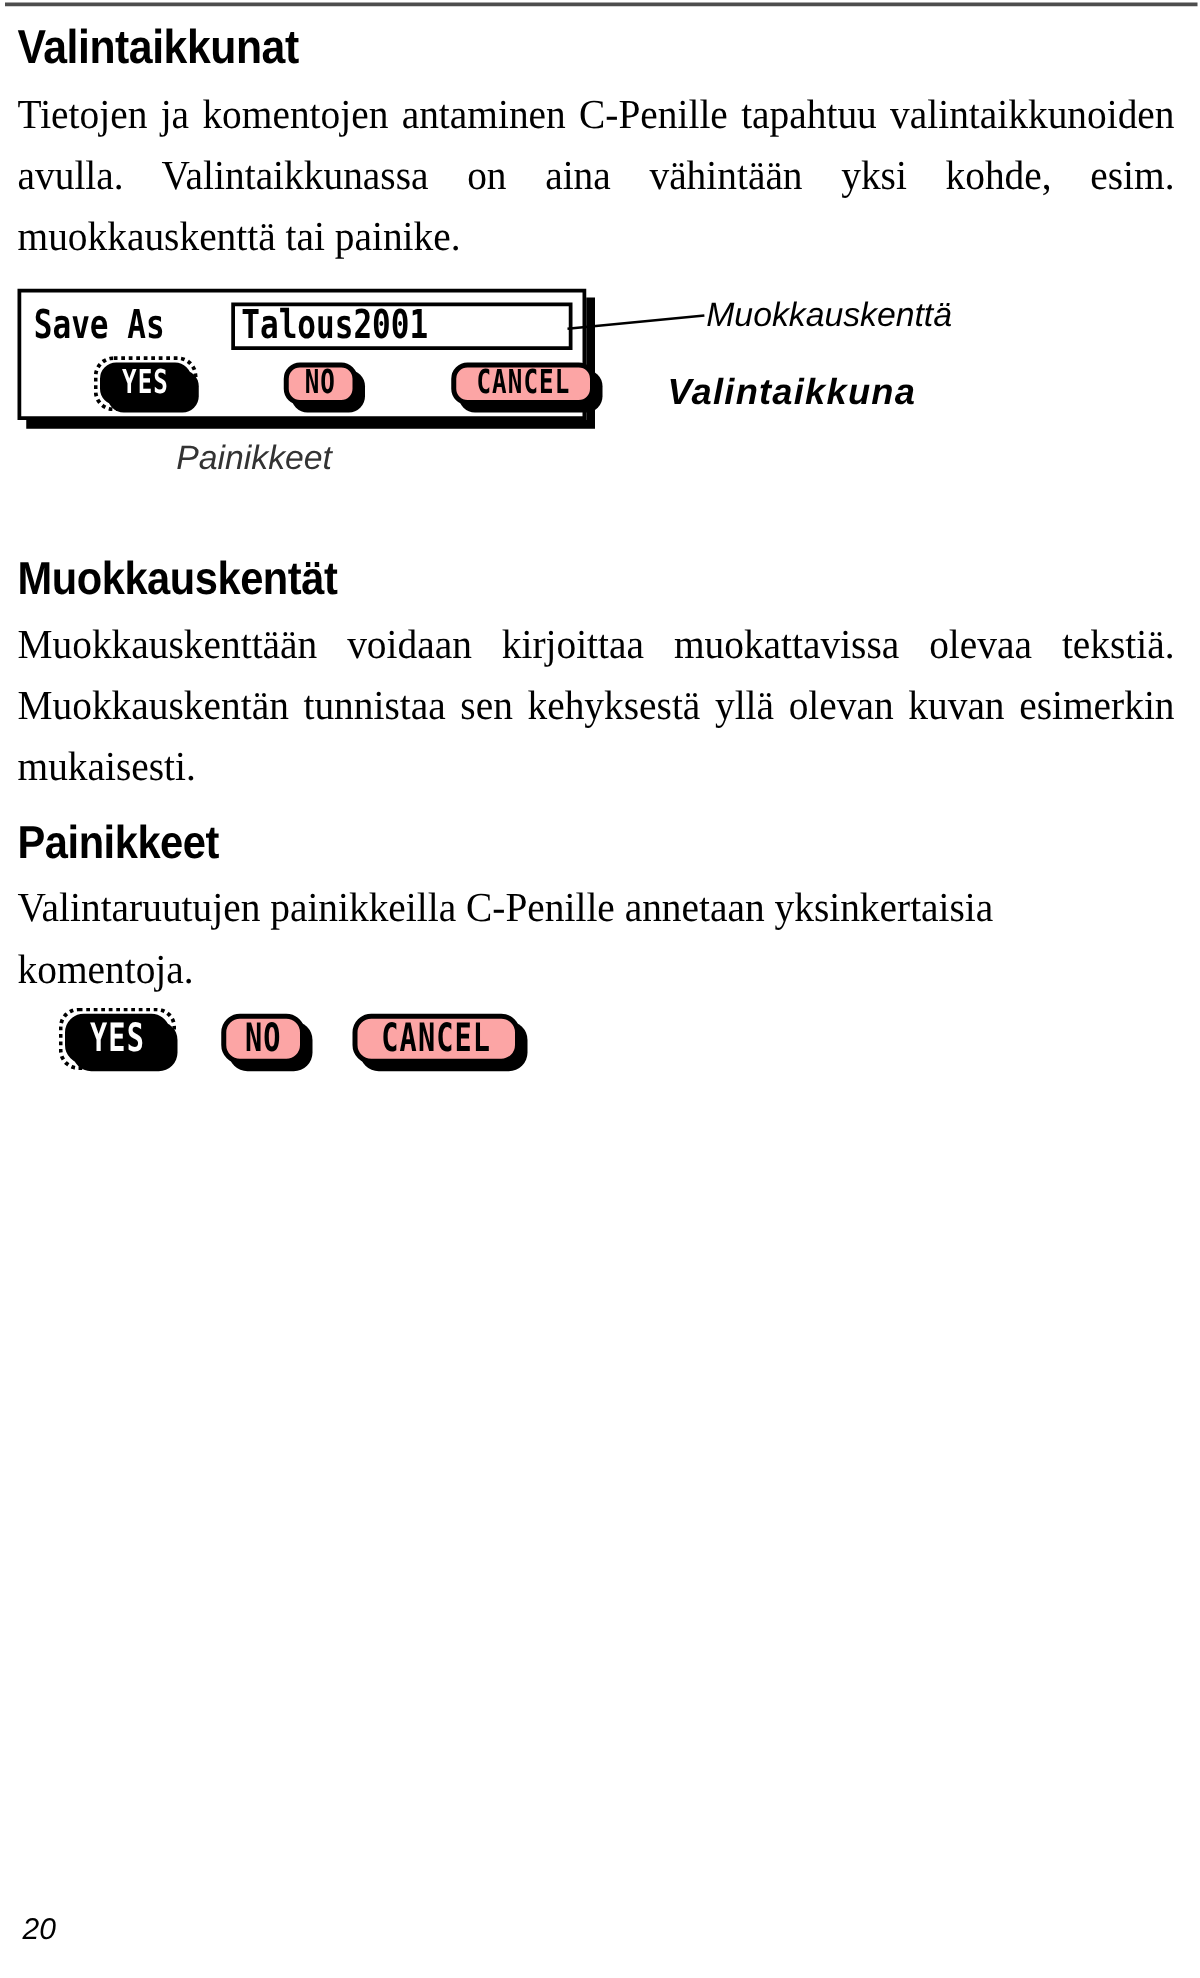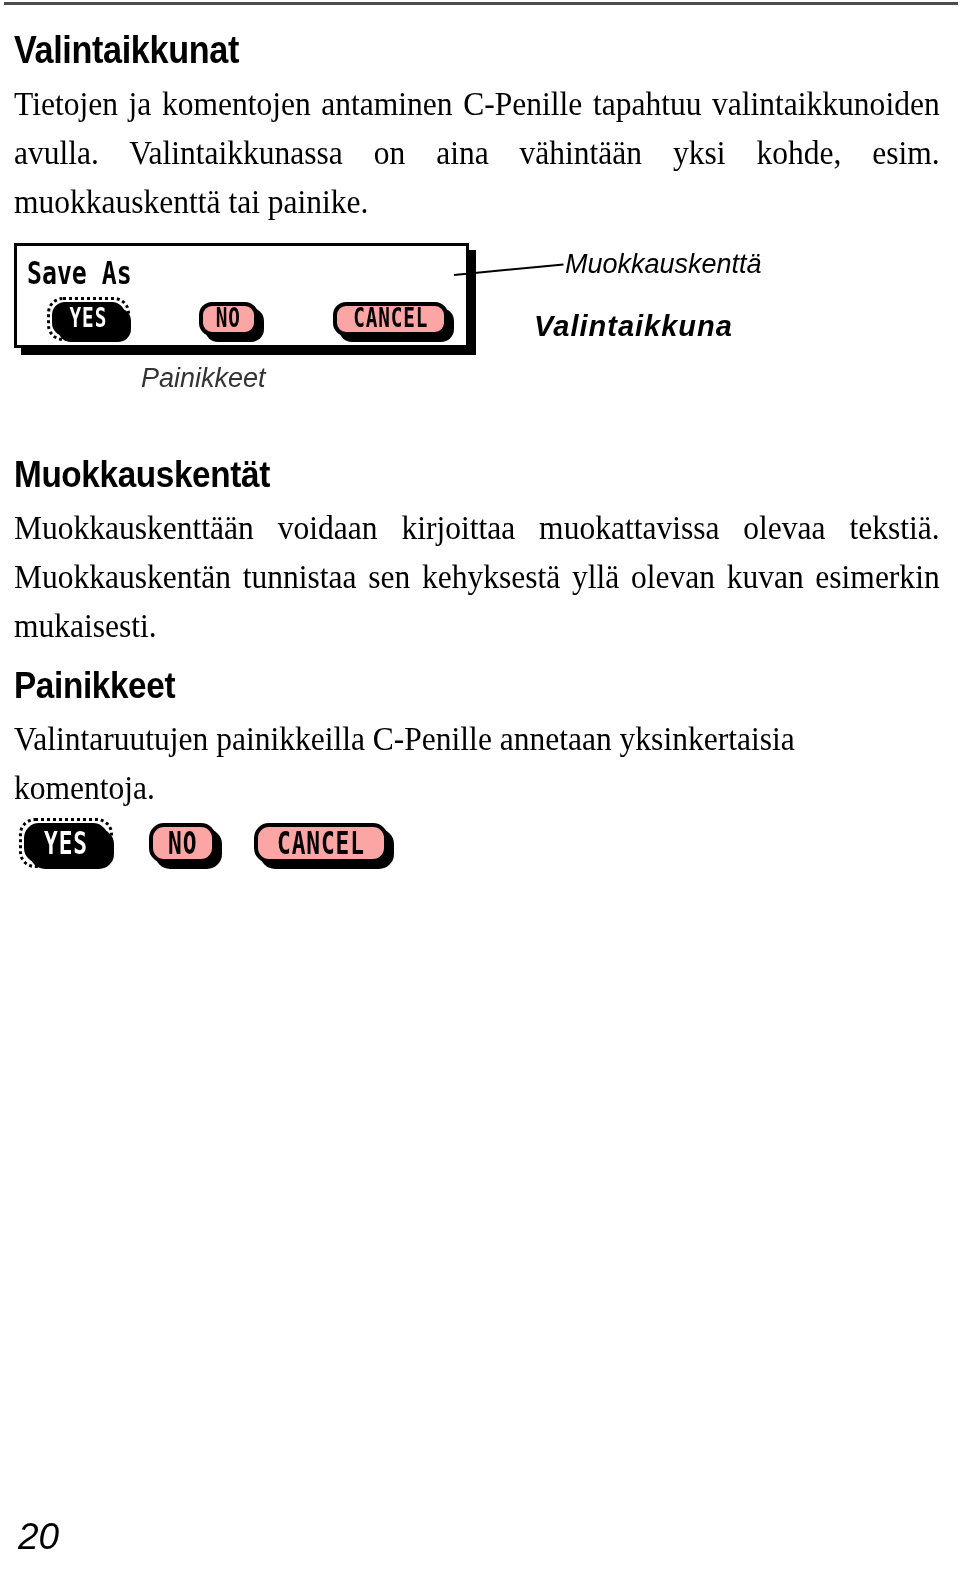--- a/index.html
+++ b/index.html
@@ -23,21 +23,21 @@
     top: 2px;
     width: 954px;
     height: 3px;
     background: #4d4d4d;
   }
 
   
   .page {
     position: absolute;
     left: 14px;
-    top: 28px;
+    top: 16px;
     width: 932px;
   }
 
   
   h1.section-title,
   h2.section-title {
     font-family: "Liberation Sans", "DejaVu Sans", sans-serif;
     font-weight: bold;
     color: #000;
     margin: 0;
@@ -144,20 +144,21 @@
   .lcd-buttons .btn { position: absolute; }
   .lcd-buttons .btn.b0 { left: 35px;  top: 4px; }
   .lcd-buttons .btn.b1 { left: 182px; top: 4px; }
   .lcd-buttons .btn.b2 { left: 316px; top: 4px; }
 
   
   .pbtn {
     display: inline-block;
     position: relative;
     box-sizing: border-box;
+    margin-left: 28px;
   }
   .pbtn .face {
     position: relative;
     display: inline-flex;
     align-items: center;
     justify-content: center;
     border: 4px solid #000;
     border-radius: 13px;
     background: #fca5a5;
     height: 34px;
@@ -262,21 +263,21 @@
     left: 185px;
   }
 
   
   .page-number {
     position: absolute;
     left: 18px;
     bottom: 24px;
     font-family: "Liberation Sans", "DejaVu Sans", sans-serif;
     font-style: italic;
-    font-size: 37px;
+    font-size: 24px;
     color: #000;
   }
 
   .spacer-lg { height: 44px; }
   .spacer-md { height: 14px; }
   .spacer-sm { height: 8px; }
 </style>
 </head>
 <body>
 
@@ -291,20 +292,23 @@
   <p class="body-text">Tietojen ja komentojen antaminen C-Penille tapahtuu valintaikkunoiden avulla. Valintaikkunassa on aina vähintään yksi kohde, esim. muokkauskenttä tai painike.</p>
 
   <div class="spacer-sm"></div>
 
   <div class="figure-dialog-wrap">
 
     <div class="lcd-dialog">
 
       <div class="lcd-row-field">
         <span class="pixel lcd-label">Save As</span>
+        <span class="lcd-editfield">
+          <span class="pixel">Talous2001</span>
+        </span>
       </div>
 
       <div class="lcd-buttons">
 
         <span class="btn b0">
           <span class="pbtn selected">
             <span class="shadow"></span>
             <span class="focusring"></span>
             <span class="face">
               <span class="pixel">YES</span>

